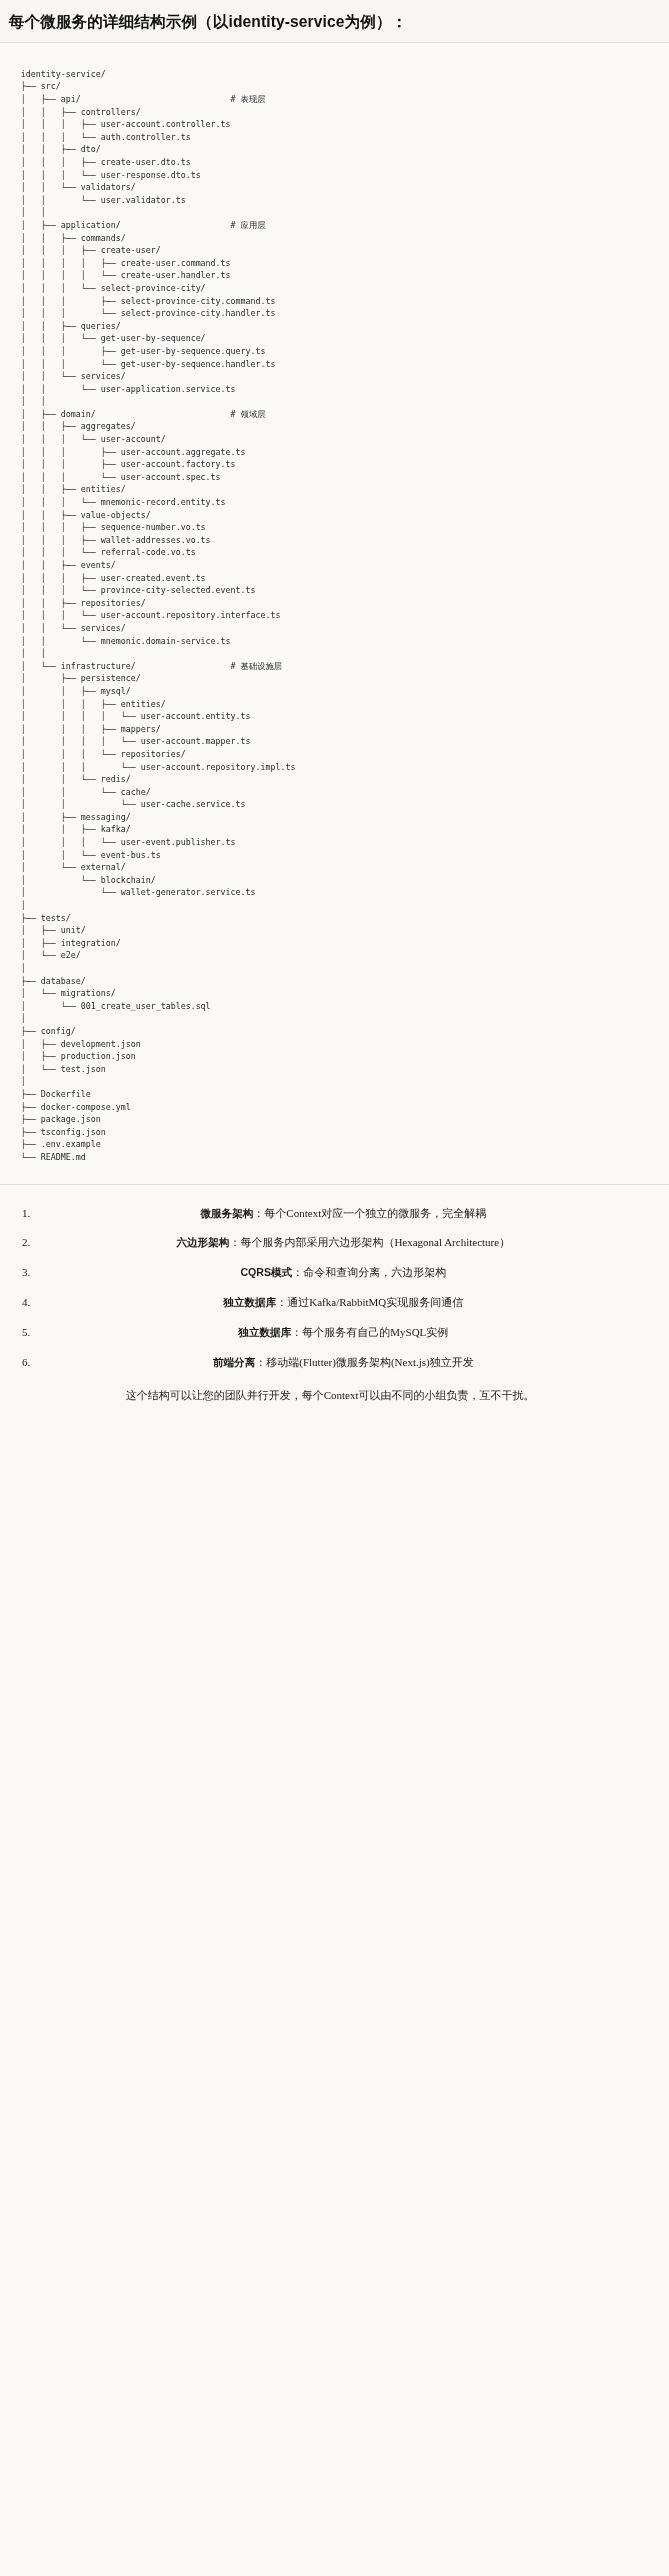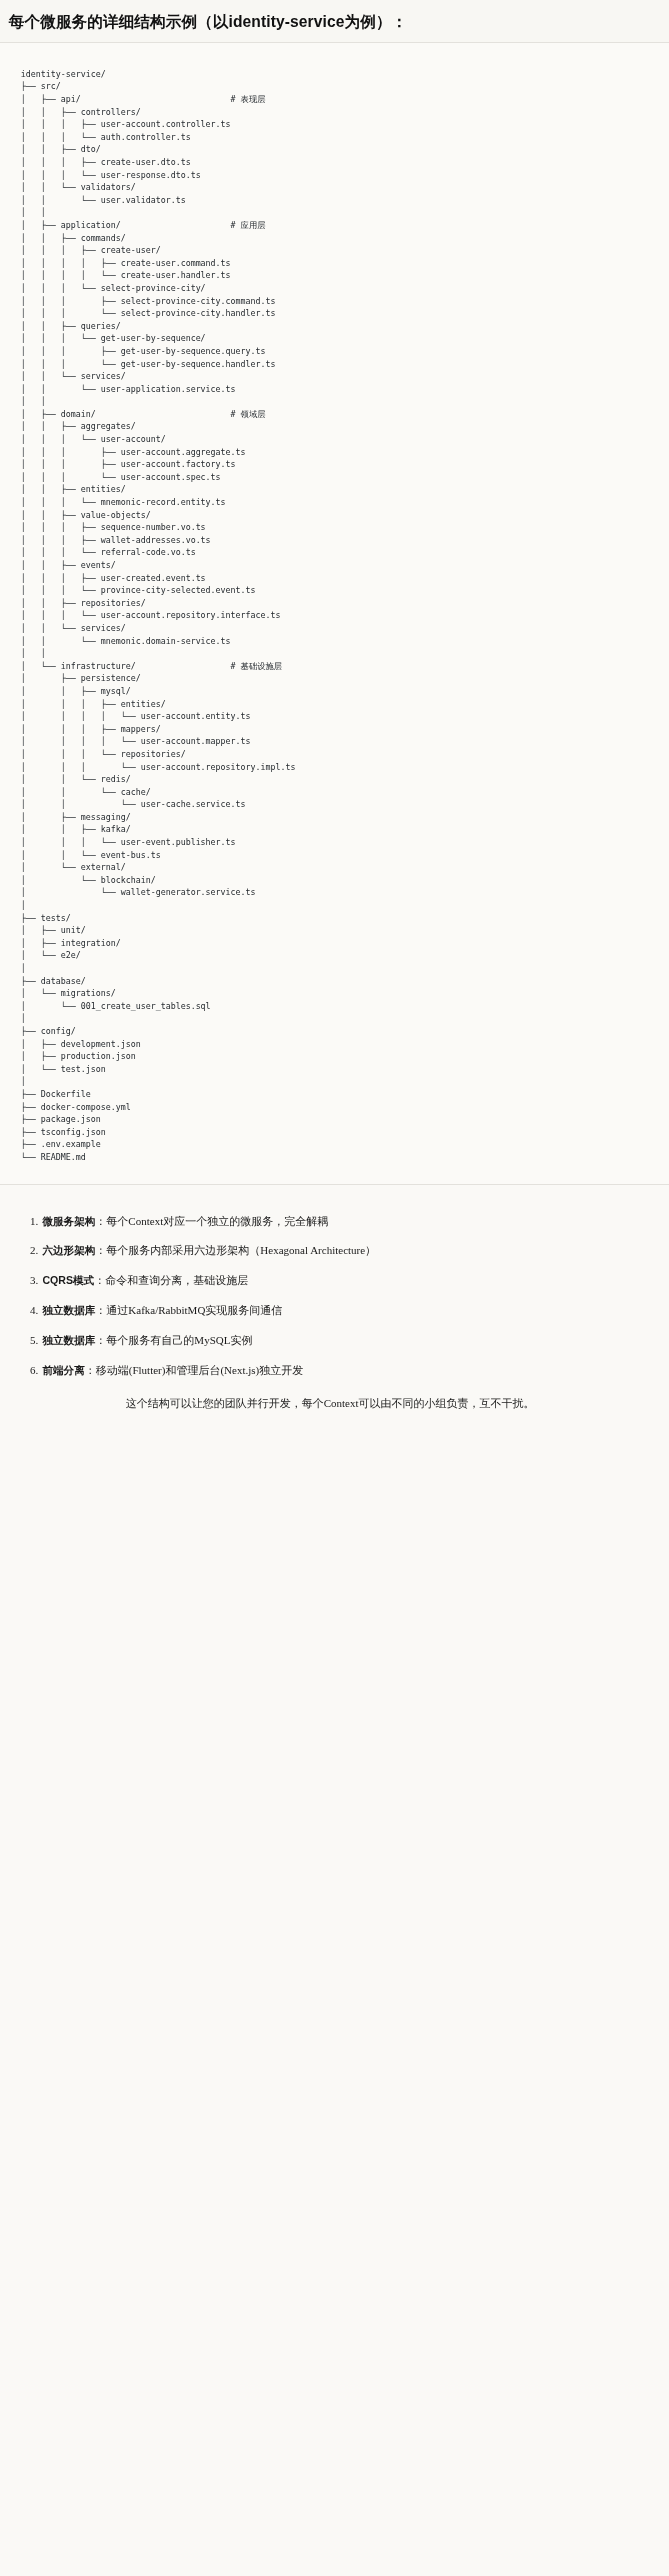--- a/index.html
+++ b/index.html
@@ -61,23 +61,24 @@
   }
   .notes-title {
     font-family: "Liberation Sans", sans-serif;
     font-weight: bold;
     font-size: 12px;
     line-height: 1.4;
     color: #111111;
     margin: 0 0 10px 0;
   }
   ol.notes-list {
-    margin: 16px;
+    margin: 8px;
     padding: 0 0 0 16.3px;
     list-style: decimal;
+    text-align: center;
   }
   ol.notes-list > li {
     font-family: "Liberation Serif", serif;
     font-size: 11px;
     line-height: 1.5;
     color: #1a1a1a;
     margin: 0 0 13px 0;
     padding-left: 1.3px;
   }
   ol.notes-list > li:last-child {
@@ -202,29 +203,29 @@
 
   <div class="notes-block">
     <ol class="notes-list">
       <li>
         <span class="note-term">微服务架构</span><span class="note-body">：每个Context对应一个独立的微服务，完全解耦</span>
       </li>
       <li>
         <span class="note-term">六边形架构</span><span class="note-body">：每个服务内部采用六边形架构（Hexagonal Architecture）</span>
       </li>
       <li>
-        <span class="note-term">CQRS模式</span><span class="note-body">：命令和查询分离，基础设施层</span>
+        <span class="note-term">CQRS模式</span><span class="note-body">：命令和查询分离，六边形架构</span>
       </li>
       <li>
         <span class="note-term">独立数据库</span><span class="note-body">：通过Kafka/RabbitMQ实现服务间通信</span>
       </li>
       <li>
         <span class="note-term">独立数据库</span><span class="note-body">：每个服务有自己的MySQL实例</span>
       </li>
       <li>
-        <span class="note-term">前端分离</span><span class="note-body">：移动端(Flutter)和管理后台(Next.js)独立开发</span>
+        <span class="note-term">前端分离</span><span class="note-body">：移动端(Flutter)微服务架构(Next.js)独立开发</span>
       </li>
     </ol>
     <p class="closing">这个结构可以让您的团队并行开发，每个Context可以由不同的小组负责，互不干扰。</p>
   </div>
 
 </div>
 
 
 </body></html>

